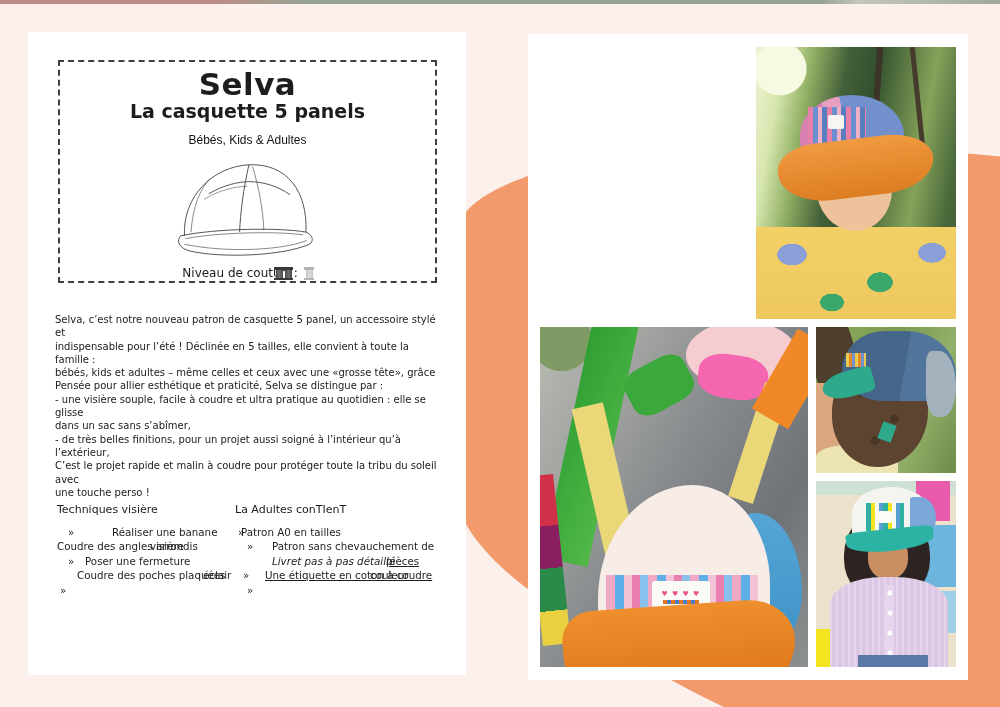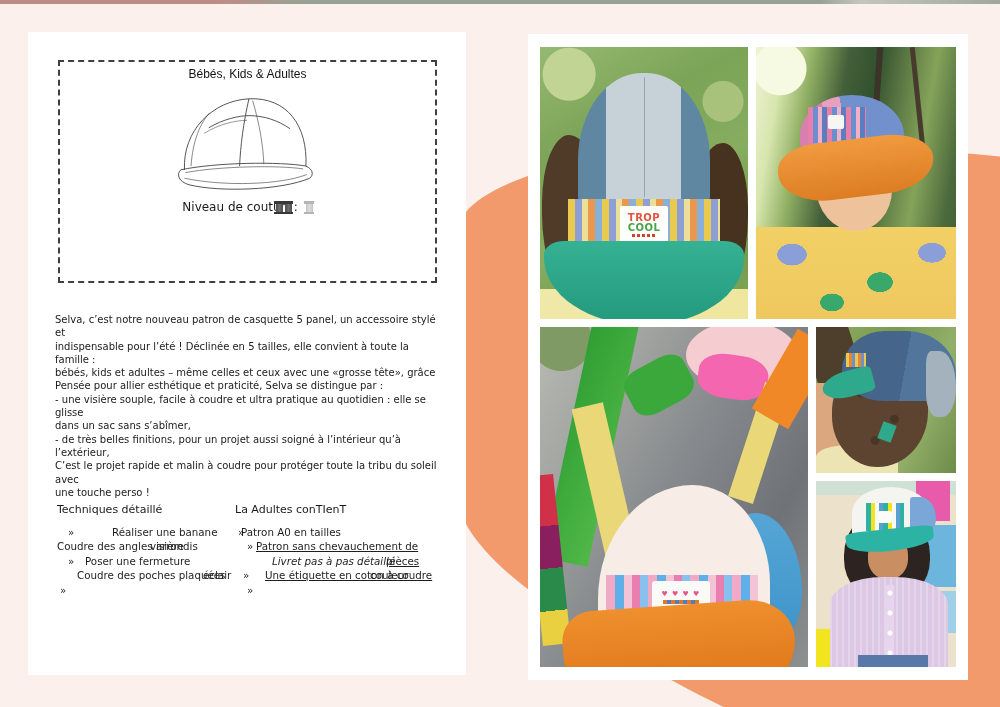--- a/index.html
+++ b/index.html
@@ -12,21 +12,21 @@
   .top-strip{position:absolute;left:0;top:0;width:1000px;height:4px;
     background:linear-gradient(90deg,#bd8d85 0%,#bd8d85 22%,#98a294 30%,#98a294 82%,#c2c7bd 86%,#9fa89b 100%);}
   .blob-svg{position:absolute;left:0;top:0;width:1000px;height:707px;}
 
   
   .doc-card{position:absolute;left:28px;top:32px;width:438px;height:643px;background:#ffffff;}
   .title-box{position:absolute;left:30px;top:28px;width:375px;height:219px;
     border:2px dashed #3f3f3f;text-align:center;}
   .t-selva{margin-top:5px;font-size:31px;font-weight:bold;letter-spacing:.5px;line-height:34px;}
   .t-sub{font-size:19px;font-weight:bold;line-height:21px;}
-  .t-aud{font-family:"Liberation Sans",sans-serif;font-size:12px;margin-top:5px;color:#121212;}
+  .t-aud{font-family:"Liberation Sans",sans-serif;font-size:12px;margin-top:11px;color:#121212;}
   .t-capsvg{margin-top:1px;}
   .t-level{font-size:12px;margin-top:0;color:#1a1a1a;}
   .spool{display:inline-block;width:7px;height:11px;border-radius:1px;position:relative;vertical-align:middle;}
   .spool::before,.spool::after{content:"";position:absolute;left:-1.5px;width:10px;height:2.5px;}
   .spool::before{top:-1px}.spool::after{bottom:-1px}
   .spool.dark{background:linear-gradient(90deg,#4c4c4c,#6e6e6e,#4c4c4c);}
   .spool.dark::before,.spool.dark::after{background:#383838;}
   .spool.light{background:linear-gradient(90deg,#c3c3c3,#dedede,#c3c3c3);}
   .spool.light::before,.spool.light::after{background:#b5b5b5;}
   .sp1{margin-left:-17px;} .sp2{margin-left:2px;} .lvl-colon{margin-left:2px;} .sp3{margin-left:8px;}
@@ -170,20 +170,22 @@
 
 <div class="top-strip"></div>
 
 <svg class="blob-svg" viewBox="0 0 1000 707">
   <path d="M466,212 C486,186 560,158 660,150 C780,143 900,146 1015,158 L1015,760 L880,760 C770,742 640,668 540,598 C510,577 480,550 466,524 Z" fill="#f29a6b"></path>
 </svg>
 
 <div class="doc-card">
 
   <div class="title-box">
+    <div class="t-selva">Selva</div>
+    <div class="t-sub">La casquette 5 panels</div>
     <div class="t-aud">Bébés, Kids &amp; Adultes</div>
     <div class="t-capsvg">
       <svg viewBox="0 0 210 122" width="198" height="114" fill="none" stroke="#4a4a4a" stroke-width="1">
         <path d="M37 94 C35 52 67 20 106 18 C147 16 169 47 167 90"></path>
         <path d="M106 18 C100 44 97 68 96 90"></path>
         <path d="M110 20 C117 44 121 66 122 88" stroke-width="0.7"></path>
         <path d="M63 49 C78 40 95 36 106 36 C122 36 137 41 150 50"></path>
         <path d="M58 55 C74 45 92 41 104 41" stroke-width="0.6"></path>
         <path d="M44 90 C46 62 54 44 64 33" stroke-width="0.7"></path>
         <path d="M33 94 C70 86 140 85 167 90 C174 93 176 99 171 103 C140 116 75 118 42 110 C31 107 28 99 33 94 Z"></path>
@@ -204,63 +206,47 @@
 Pensée pour allier esthétique et praticité, Selva se distingue par :
 - une visière souple, facile à coudre et ultra pratique au quotidien : elle se
 glisse
 dans un sac sans s’abîmer,
 - de très belles finitions, pour un projet aussi soigné à l’intérieur qu’à
 l’extérieur,
 C’est le projet rapide et malin à coudre pour protéger toute la tribu du soleil
 avec
 une touche perso !</div>
 
-  <div class="col-h" style="left:29px;top:471px;">Techniques détaillé</div>
+  <div class="col-h" style="left:29px;top:471px;">Techniques visière</div>
   <div class="col-h" style="left:207px;top:471px;">La Adultes conTIenT</div>
 
   <span class="lrow" style="left:40px;top:494px;">»</span>
   <span class="lrow" style="left:84px;top:494px;">Réaliser une banane</span>
   <span class="lrow" style="left:29px;top:508px;">Coudre des angles arrondis</span>
   <span class="lrow" style="left:122px;top:508px;">visière</span>
   <span class="lrow" style="left:40px;top:523px;">»</span>
   <span class="lrow" style="left:57px;top:523px;">Poser une fermeture</span>
   <span class="lrow" style="left:49px;top:537px;">Coudre des poches plaquées</span>
   <span class="lrow" style="left:155px;top:537px;margin-left:20px;">éclair</span>
   <span class="lrow" style="left:32px;top:552px;">»</span>
 
   <span class="lrow" style="left:210px;top:494px;">»</span>
   <span class="lrow" style="left:213px;top:494px;">Patron A0 en tailles</span>
   <span class="lrow" style="left:219px;top:508px;">»</span>
-  <span class="lrow" style="left:228px;top:508px;text-decoration:underline;">Patron sans chevauchement de</span>
+  <span class="lrow" style="left:244px;top:508px;">Patron sans chevauchement de</span>
   <span class="lrow" style="left:244px;top:523px;font-style:italic;">Livret pas à pas détaillé</span>
   <span class="lrow" style="left:358px;top:523px;text-decoration:underline;">pièces</span>
   <span class="lrow" style="left:215px;top:537px;">»</span>
   <span class="lrow" style="left:237px;top:537px;text-decoration:underline;">Une étiquette en coton à coudre</span>
   <span class="lrow" style="left:342px;top:537px;">couleur</span>
   <span class="lrow" style="left:219px;top:552px;">»</span>
 </div>
 
 <div class="photo-card">
 
-  <div class="ph pA">
-    <div class="pA-hairL"></div>
-    <div class="pA-hairR"></div>
-    <div class="pA-shirt"></div>
-    <div class="pA-crown">
-        <div class="pA-seam"></div>
-      </div>
-    <div class="pA-band">
-      <div class="pA-label">
-        <span class="lw-trop">TROP</span>
-        <span class="lw-cool">COOL</span>
-        <span class="tiny-red-bar"></span>
-      </div>
-    </div>
-    <div class="pA-brim"></div>
-  </div>
 
   <div class="ph pB">
     <div class="pB-trunk1"></div>
     <div class="pB-trunk2"></div>
     <div class="pB-shirt"></div>
     <div class="pB-head"></div>
     <div class="pB-captop"></div>
     <div class="pB-stripes">
       <div class="pB-minilabel"></div>
     </div>

